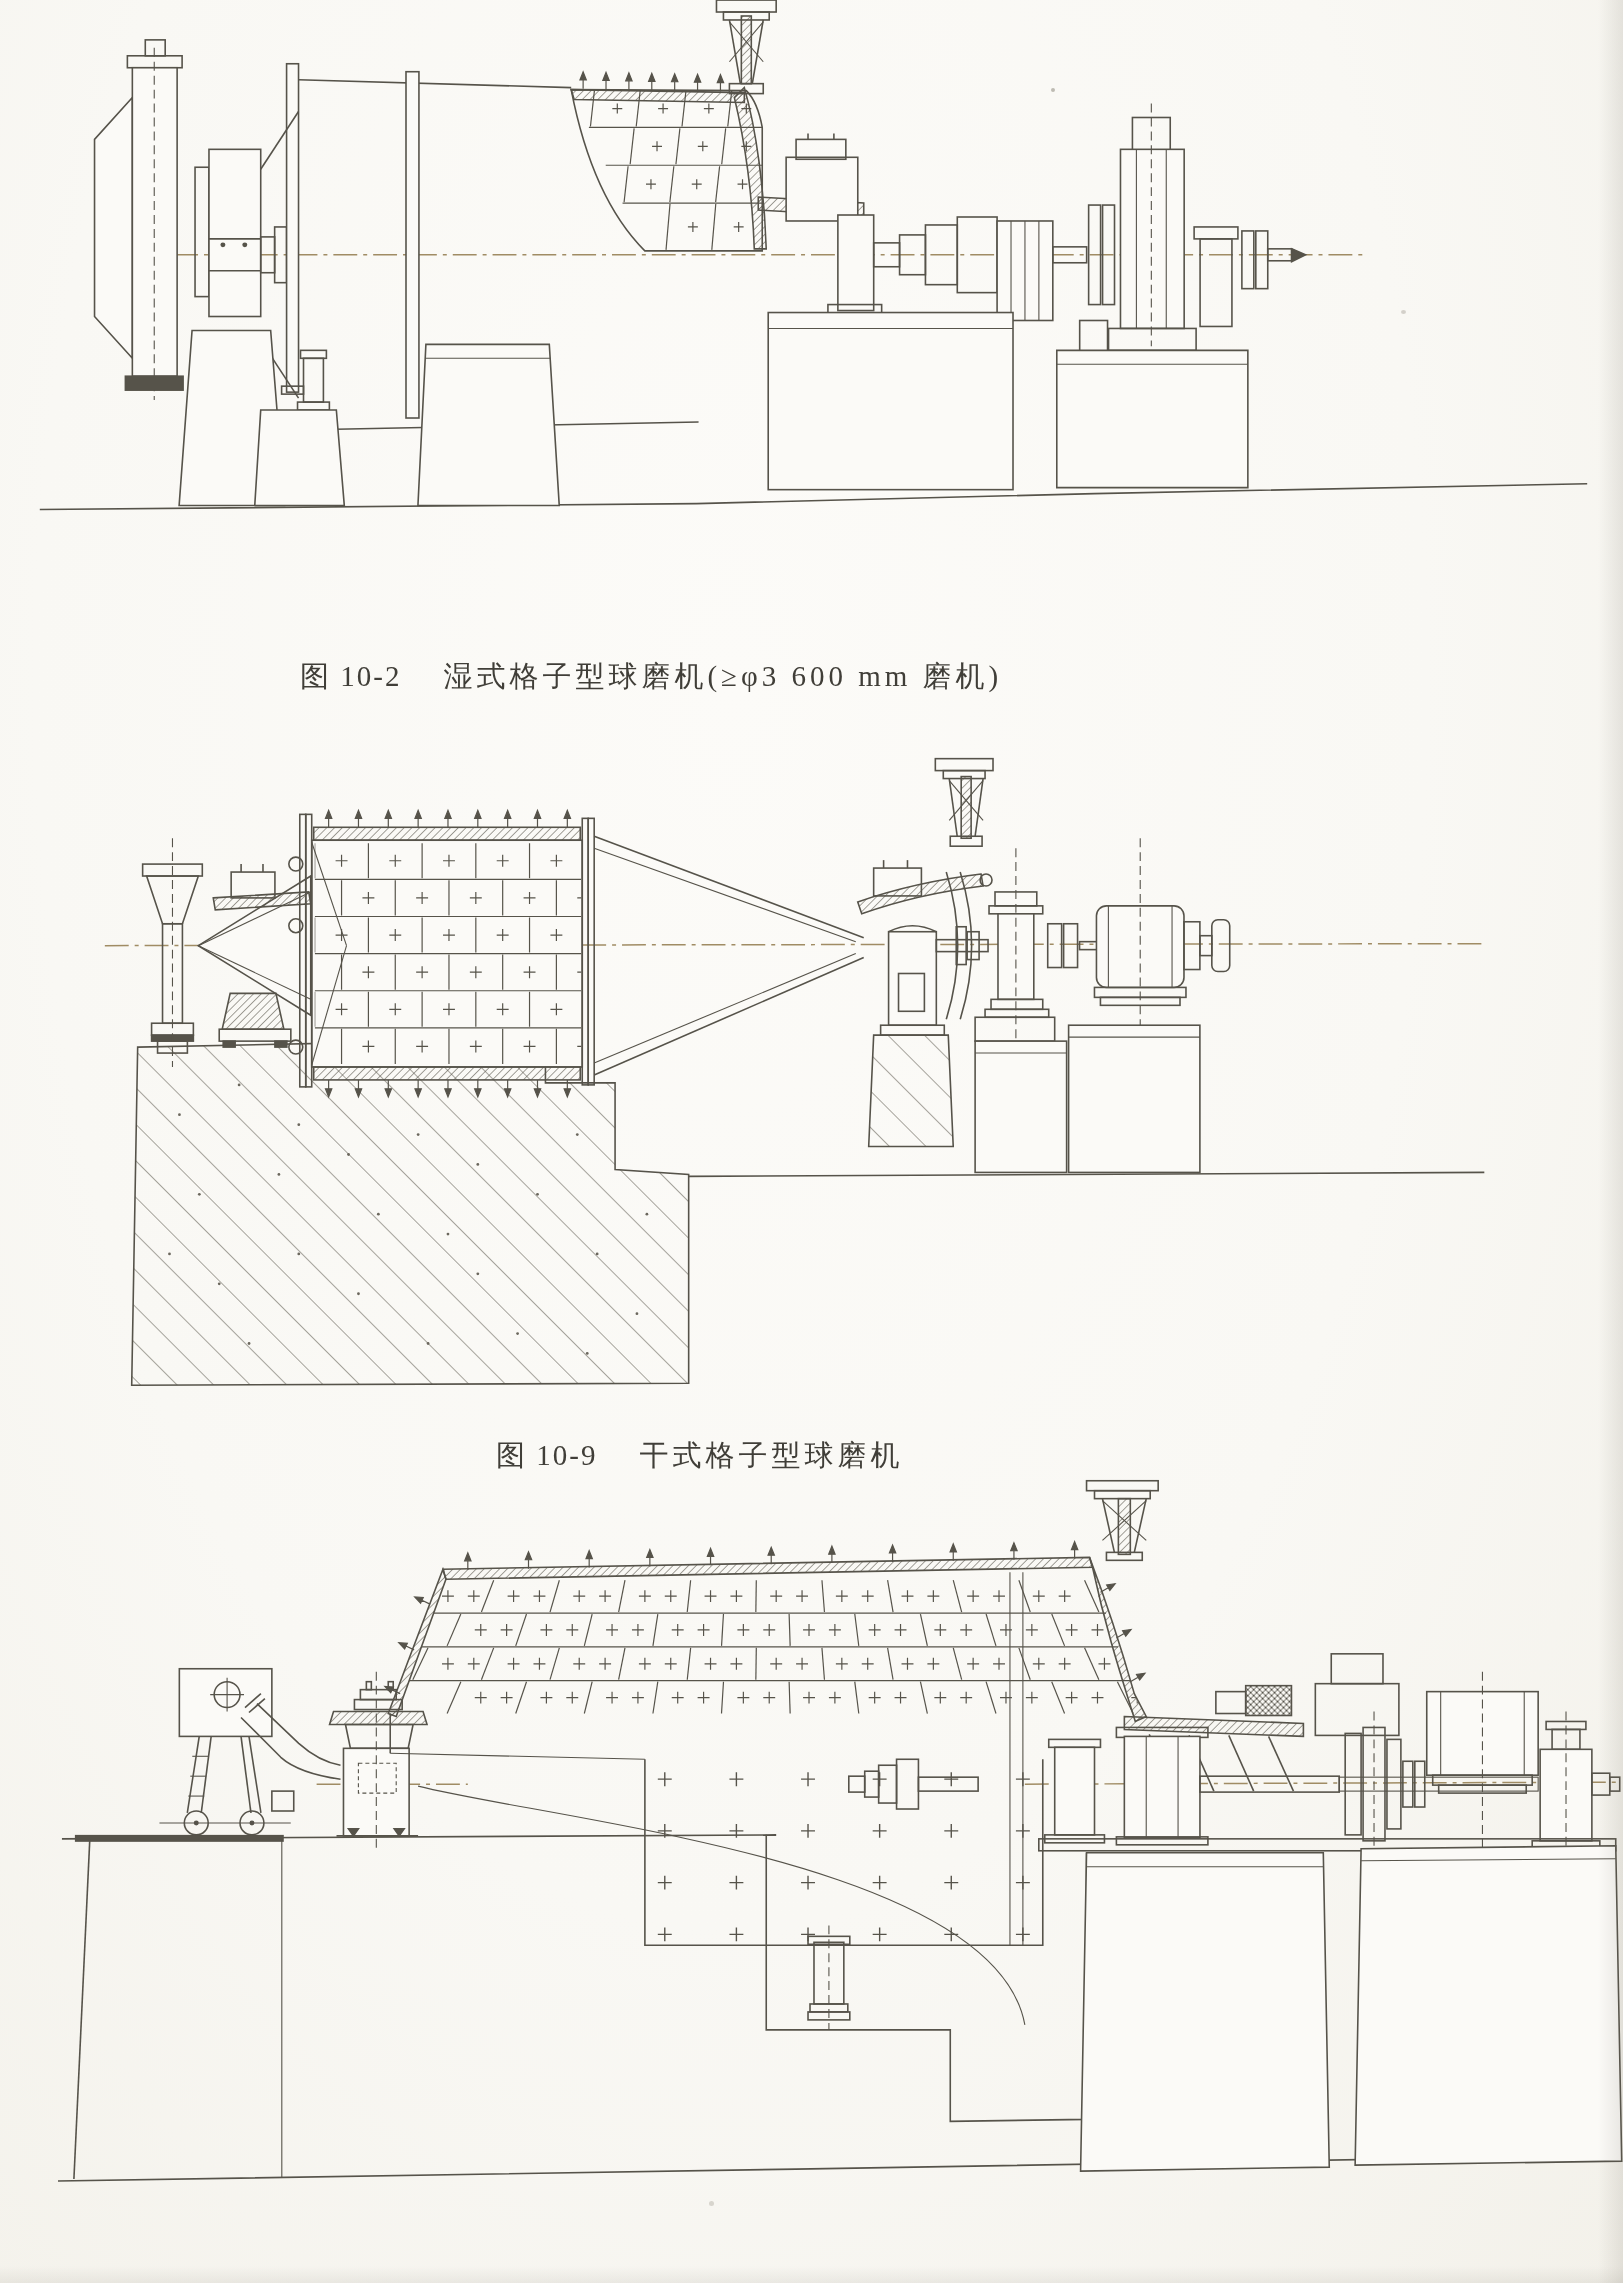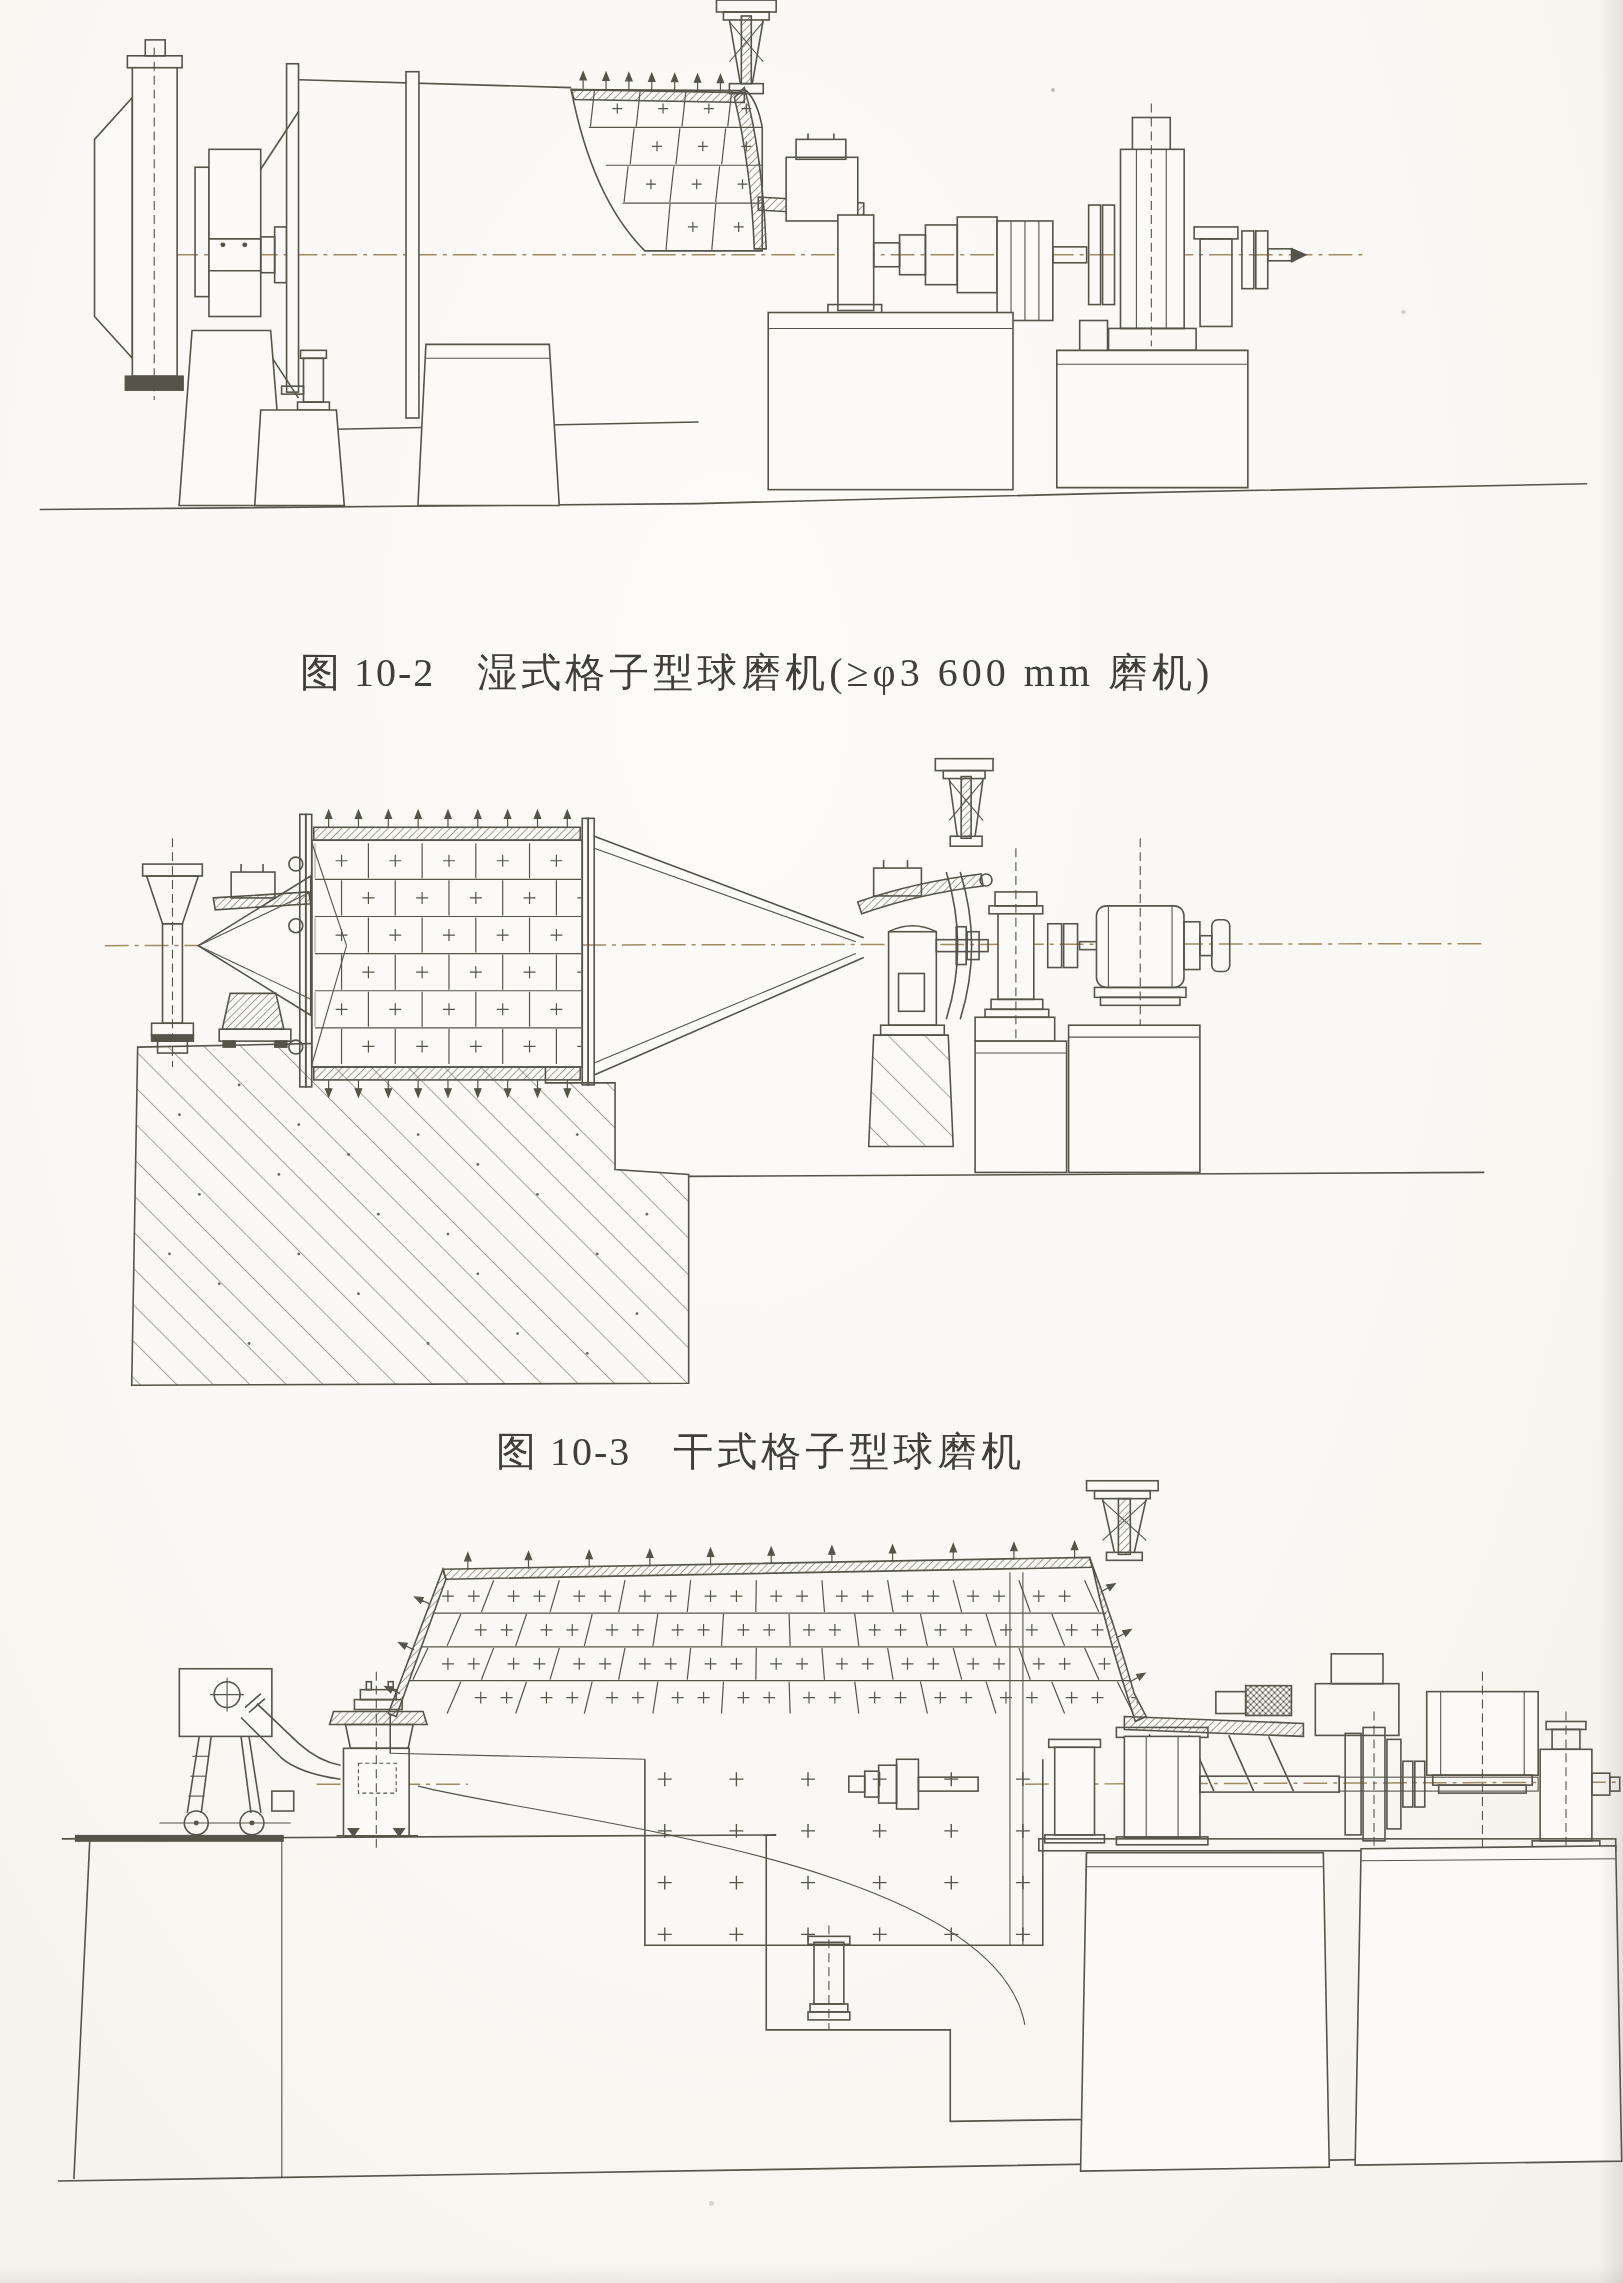--- a/index.html
+++ b/index.html
@@ -11,21 +11,21 @@
     font-family:"Liberation Serif", serif;
   }
   .edge-shade{position:absolute;right:0;top:0;width:26px;height:100%;
     background:linear-gradient(to right, rgba(0,0,0,0), rgba(110,104,92,.14));}
   .bottom-shade{position:absolute;left:0;bottom:0;width:100%;height:18px;
     background:linear-gradient(to bottom, rgba(0,0,0,0), rgba(110,104,92,.10));}
   svg{position:absolute;left:0;}
   svg *{vector-effect:none;}
   .caption{
     position:absolute;white-space:nowrap;color:#403e38;
-    font-size:40px;letter-spacing:4px;
+    font-size:29px;letter-spacing:4px;margin-top:12px;
   }
   .caption .fig-no{letter-spacing:2px;margin-right:42px;}
   .cap-1{top:645px;left:300px;}
   .cap-2{top:1424px;left:496px;}
   .cap-3{top:2210px;left:527px;}
   .speck{position:absolute;border-radius:50%;background:#8d887c;opacity:.55;}
   
   g, path, rect, line, polygon, polyline, circle { stroke-linecap:butt; }
 </style>
 </head>
@@ -445,21 +445,21 @@
 
     <g>
       <rect x="980" y="346" width="92" height="132" fill="#fbfaf7"></rect>
       <line x1="980" y1="358" x2="1072" y2="358" stroke-width="1.1"></line>
       <rect x="1074" y="330" width="132" height="148" fill="#fbfaf7"></rect>
       <line x1="1074" y1="342" x2="1206" y2="342" stroke-width="1.1"></line>
     </g>
   </svg>
 
   <div class="caption cap-2">
-    <span class="fig-no">图 10-3</span><span>干式格子型球磨机</span>
+    <span class="fig-no">图 10-9</span><span>干式格子型球磨机</span>
   </div>
 
   <svg id="svg3" style="top:1433px" width="1624" height="756" viewBox="0 0 1632 760" fill="none" stroke="#56534a" stroke-width="1.6">
     <defs>
       <pattern id="hA3" width="5.5" height="5.5" patternUnits="userSpaceOnUse" patternTransform="rotate(45)">
         <line x1="0" y1="0" x2="0" y2="5.5" stroke="#56534a" stroke-width="1.1"></line>
       </pattern>
       <pattern id="xh3" width="6" height="6" patternUnits="userSpaceOnUse">
         <path d="M0,0 L6,6 M6,0 L0,6" stroke="#56534a" stroke-width="1"></path>
       </pattern>

